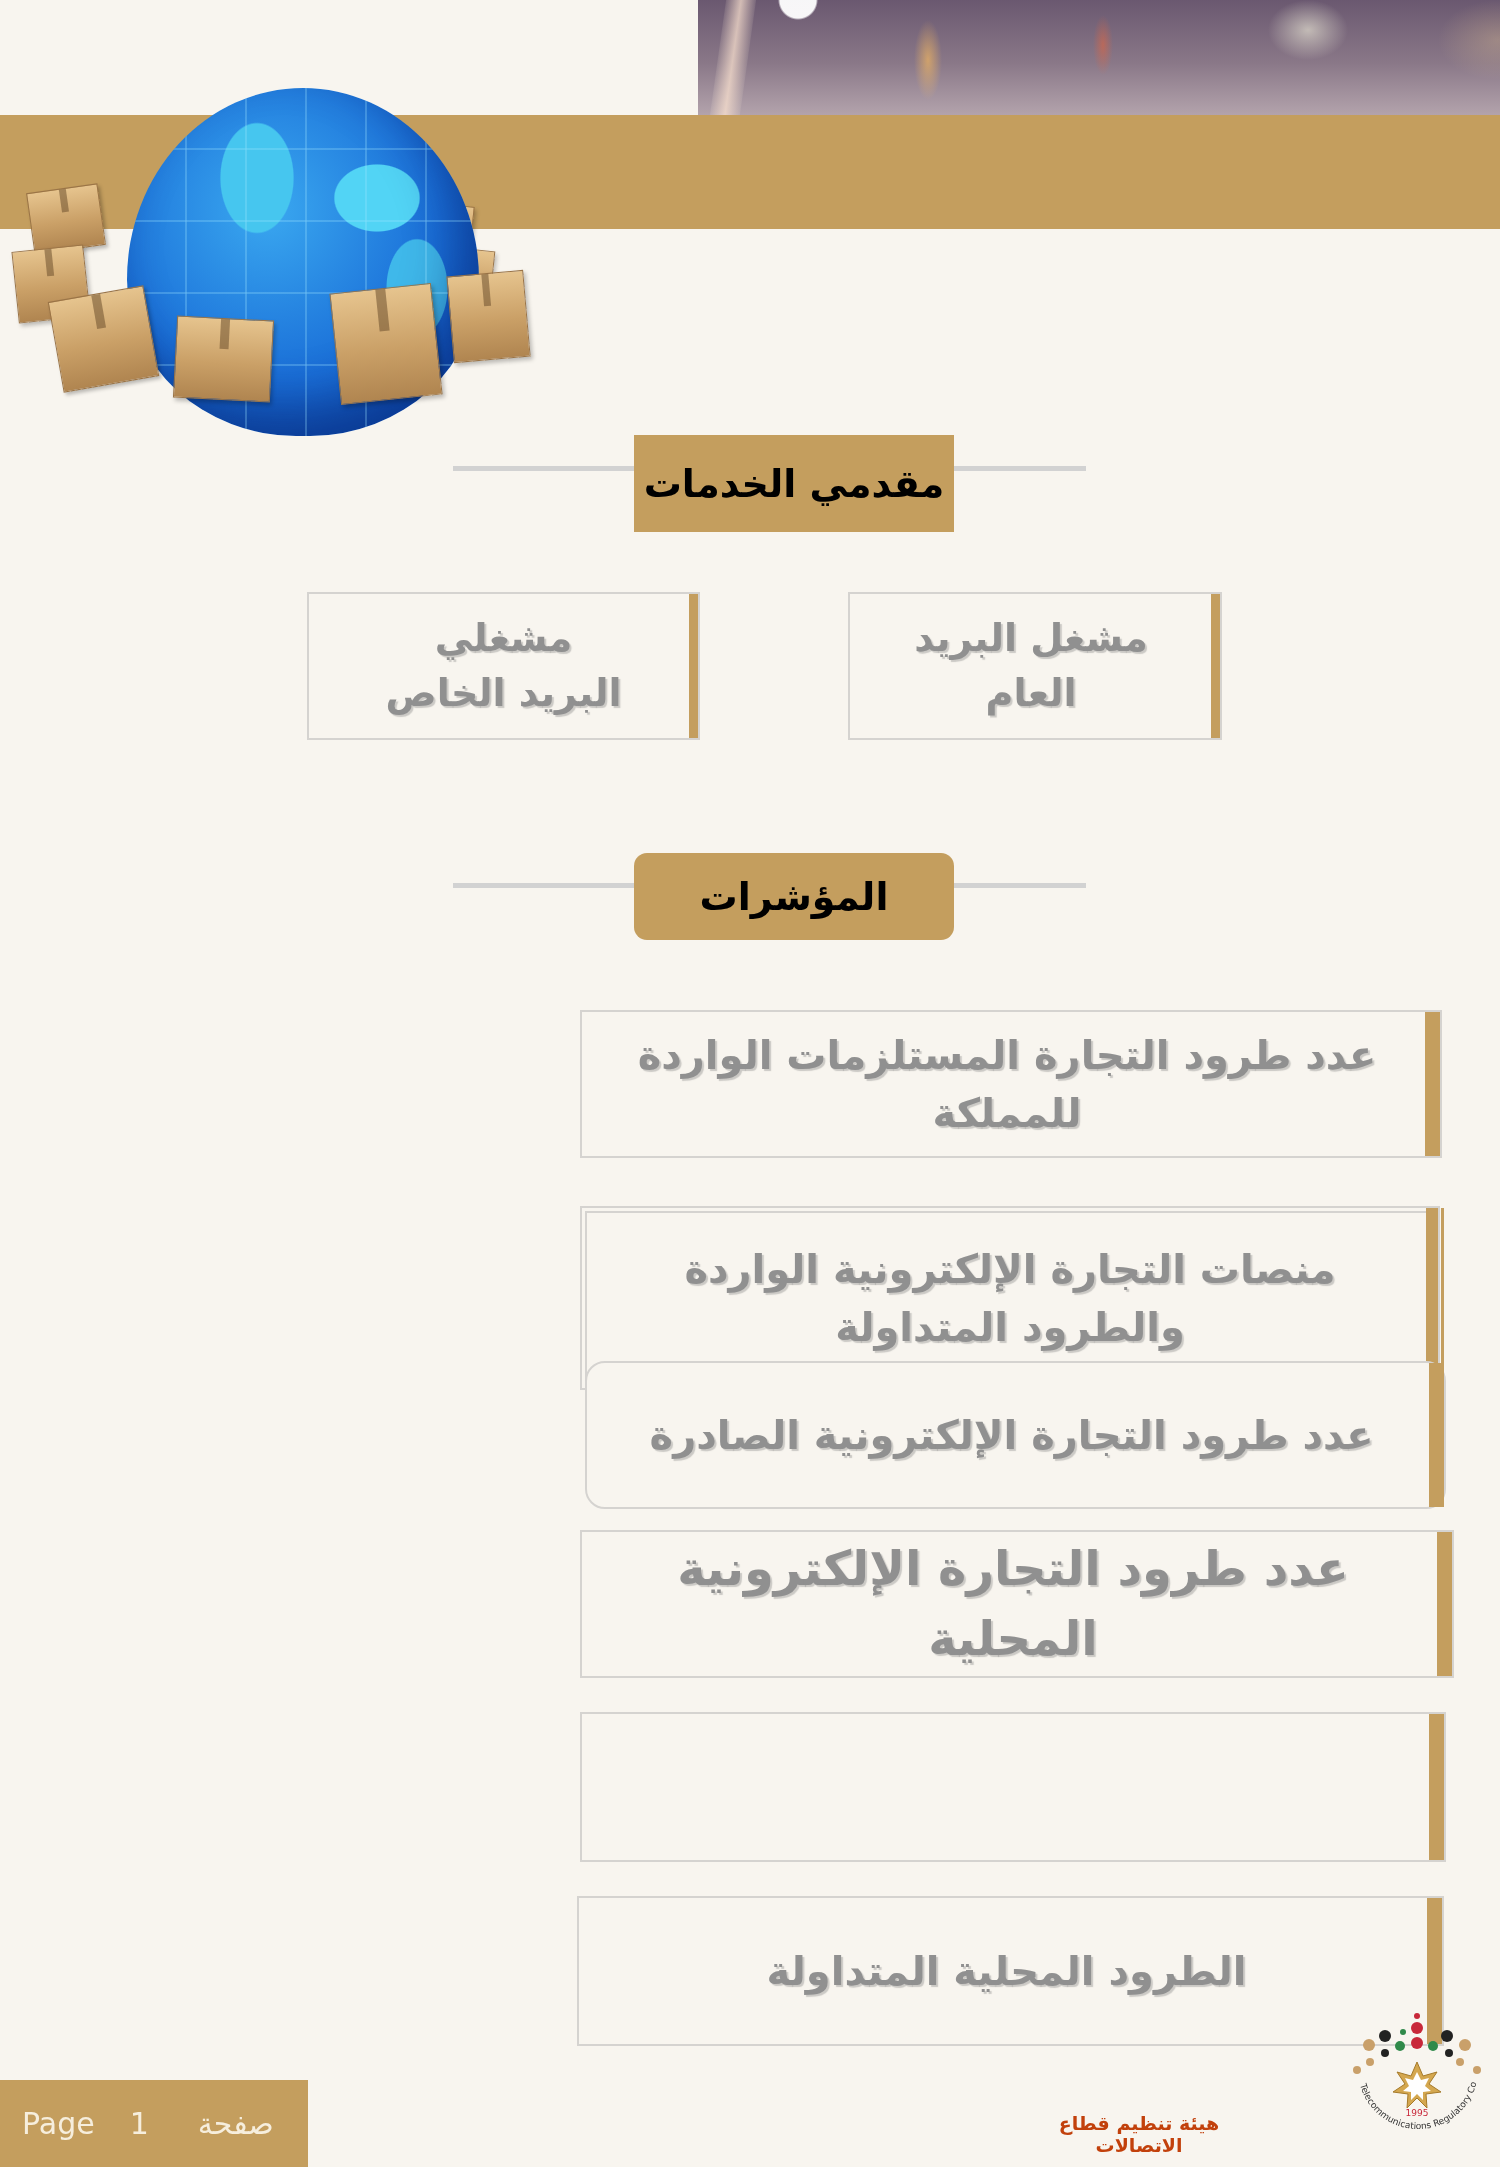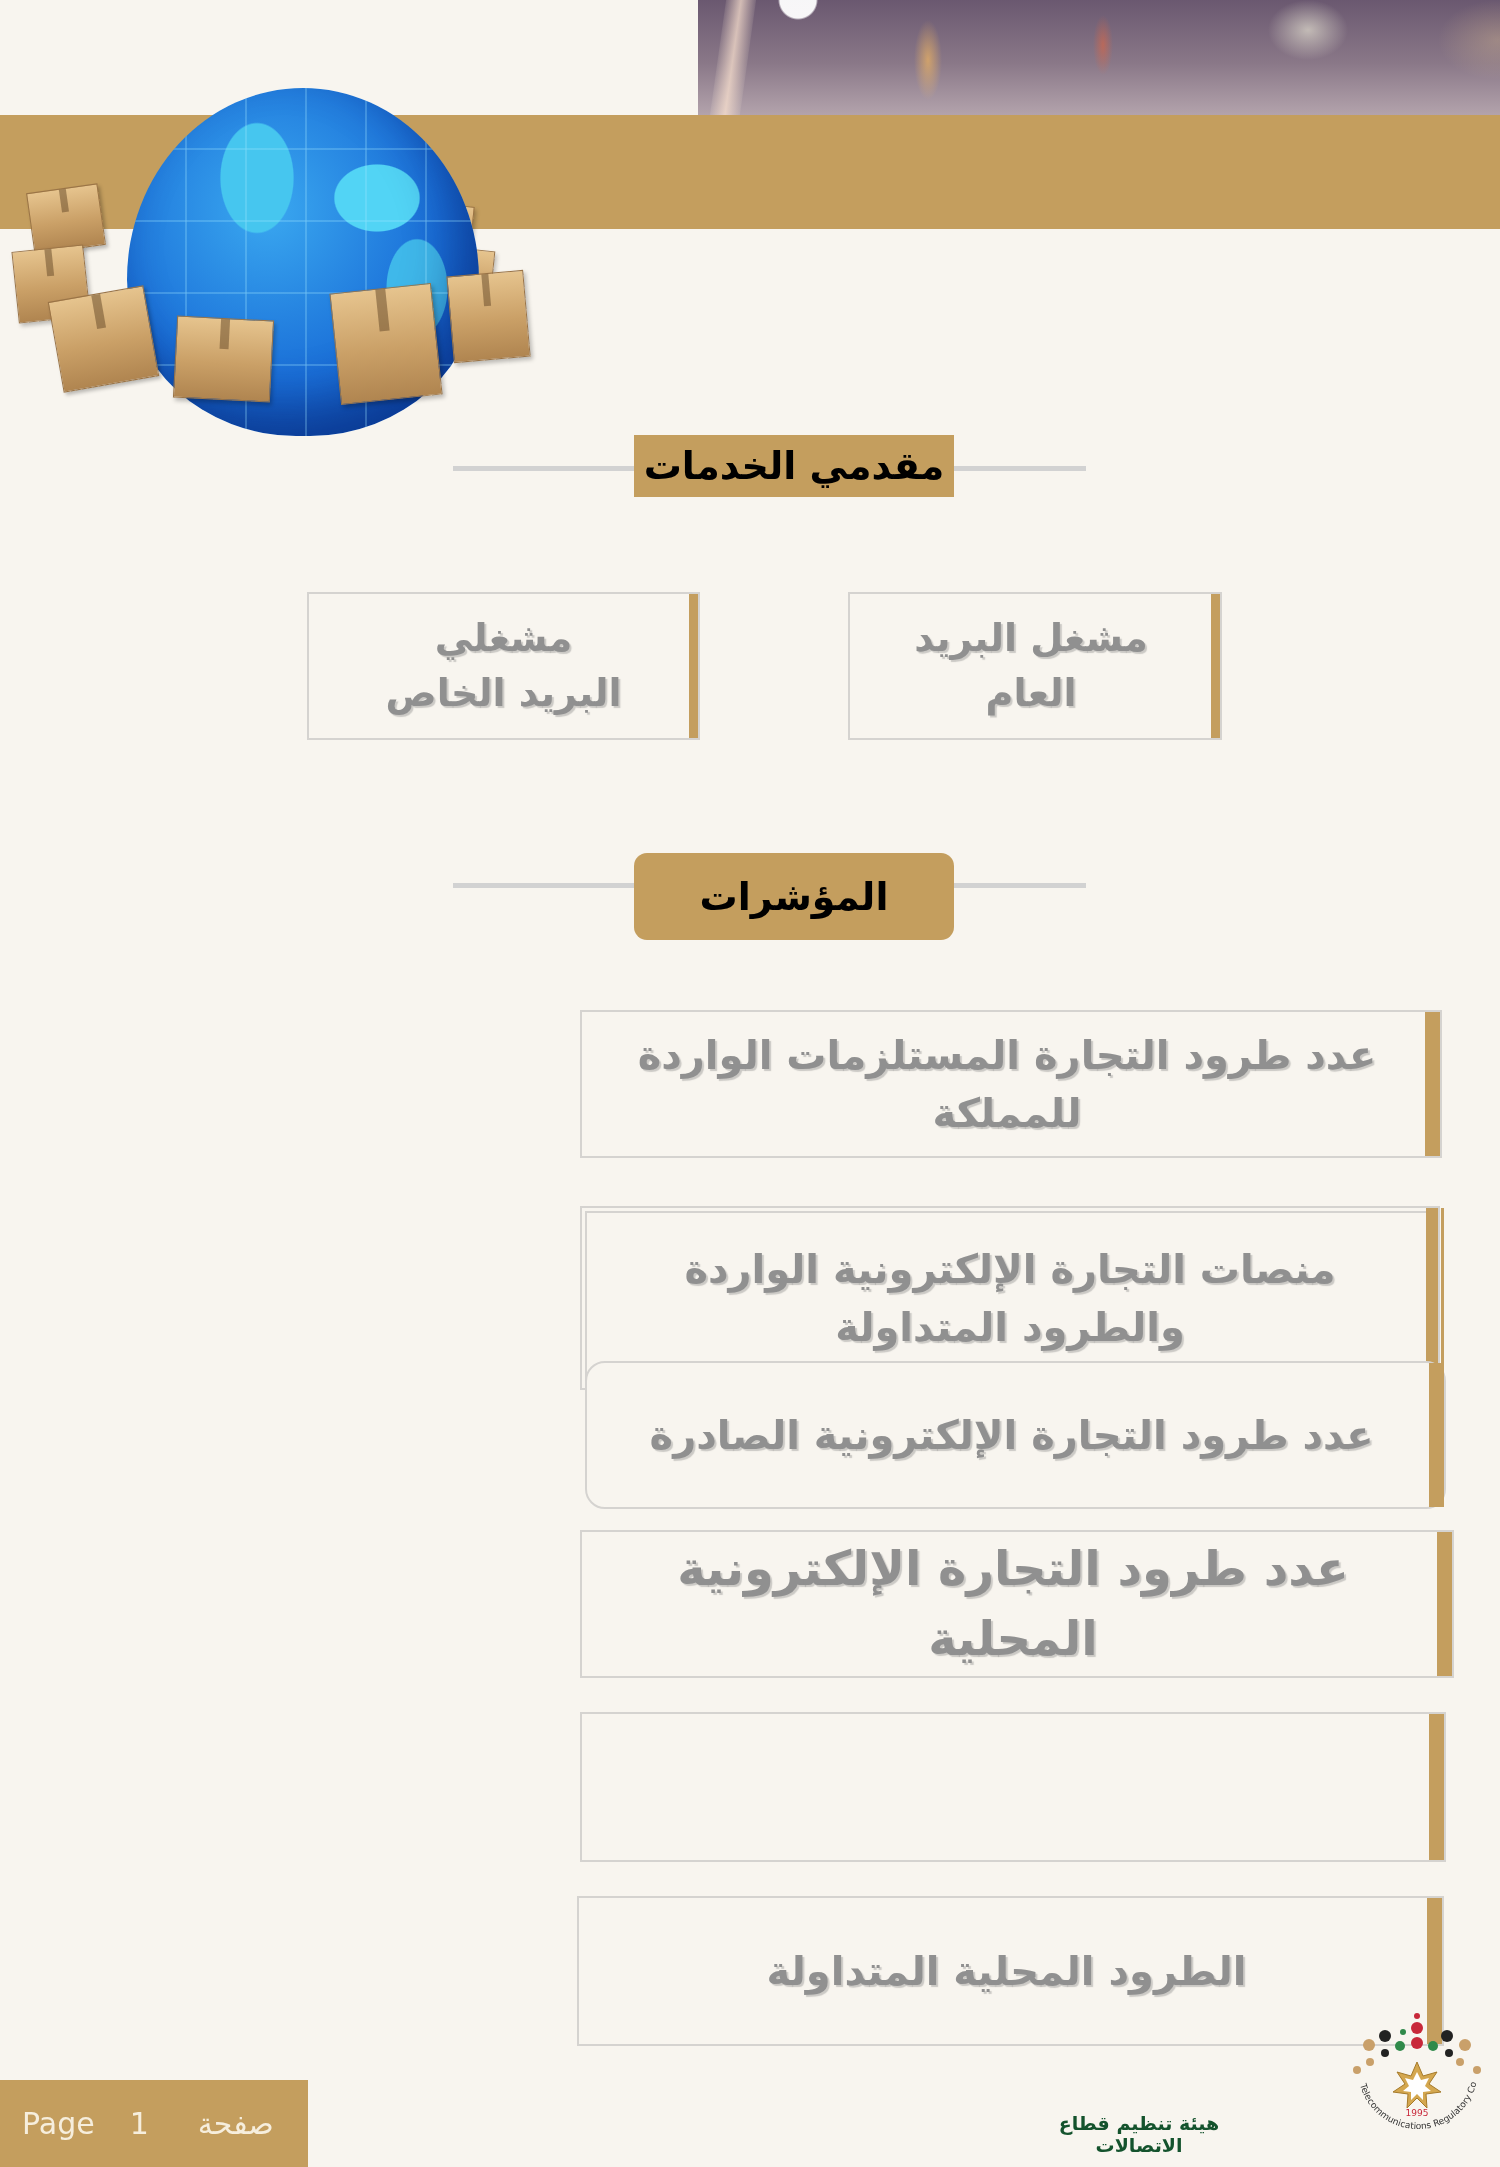--- a/index.html
+++ b/index.html
@@ -83,21 +83,21 @@
   .card .bar2 { position:absolute; top:0; bottom:0; right:-6px; width:3px; background:#C49E5E; }
 
   
   .page-box {
     left:0; top:2080px; width:308px; height:87px; background:#C49E5E;
     color:#F6EEDD; display:flex; align-items:center; gap:35px; padding-left:22px;
     box-sizing:border-box; font-family:"DejaVu Sans", sans-serif; font-size:30px;
   }
   .org-name {
     left:1028px; top:2112px; width:222px; text-align:center;
-    color:#14532d; font-weight:bold; font-size:19px; direction:rtl;
+    color:#c2410c; font-weight:bold; font-size:19px; direction:rtl;
     font-family:"DejaVu Sans", sans-serif;
   }
   .logo { left:1345px; top:2010px; width:150px; height:140px; }
 </style>
 </head>
 <body>
 
 <div class="abs hero-photo">
   <div class="glow"></div>
 </div>
@@ -109,21 +109,21 @@
   <div class="box" style="left:390px;top:115px;width:70px;height:55px;transform:rotate(6deg);"></div>
   <div class="box" style="left:420px;top:160px;width:60px;height:65px;transform:rotate(6deg);"></div>
   <div class="globe"></div>
   <div class="box" style="left:45px;top:205px;width:95px;height:90px;transform:rotate(-10deg);"></div>
   <div class="box" style="left:165px;top:230px;width:95px;height:80px;transform:rotate(3deg);"></div>
   <div class="box" style="left:325px;top:200px;width:100px;height:110px;transform:rotate(-6deg);"></div>
   <div class="box" style="left:440px;top:185px;width:75px;height:85px;transform:rotate(-5deg);"></div>
 </div>
 
 <div class="abs sec-line" style="left:453px;top:466px;width:633px;"></div>
-<div class="abs sec-title" style="left:634px;top:435px;width:320px;height:62px;">
+<div class="abs sec-title" style="left:634px;top:435px;width:320px;height:97px;">
   <span>مقدمي الخدمات</span>
 </div>
 
 <div class="abs card" style="left:848px;top:592px;width:374px;height:148px;font-size:38px;">
   <div class="bar" style="width:9px;"></div>
   <span>مشغل البريد العام</span>
 </div>
 <div class="abs card" style="left:307px;top:592px;width:393px;height:148px;font-size:38px;padding:0 70px;">
   <div class="bar" style="width:9px;"></div>
   <span>مشغلي البريد الخاص</span>

